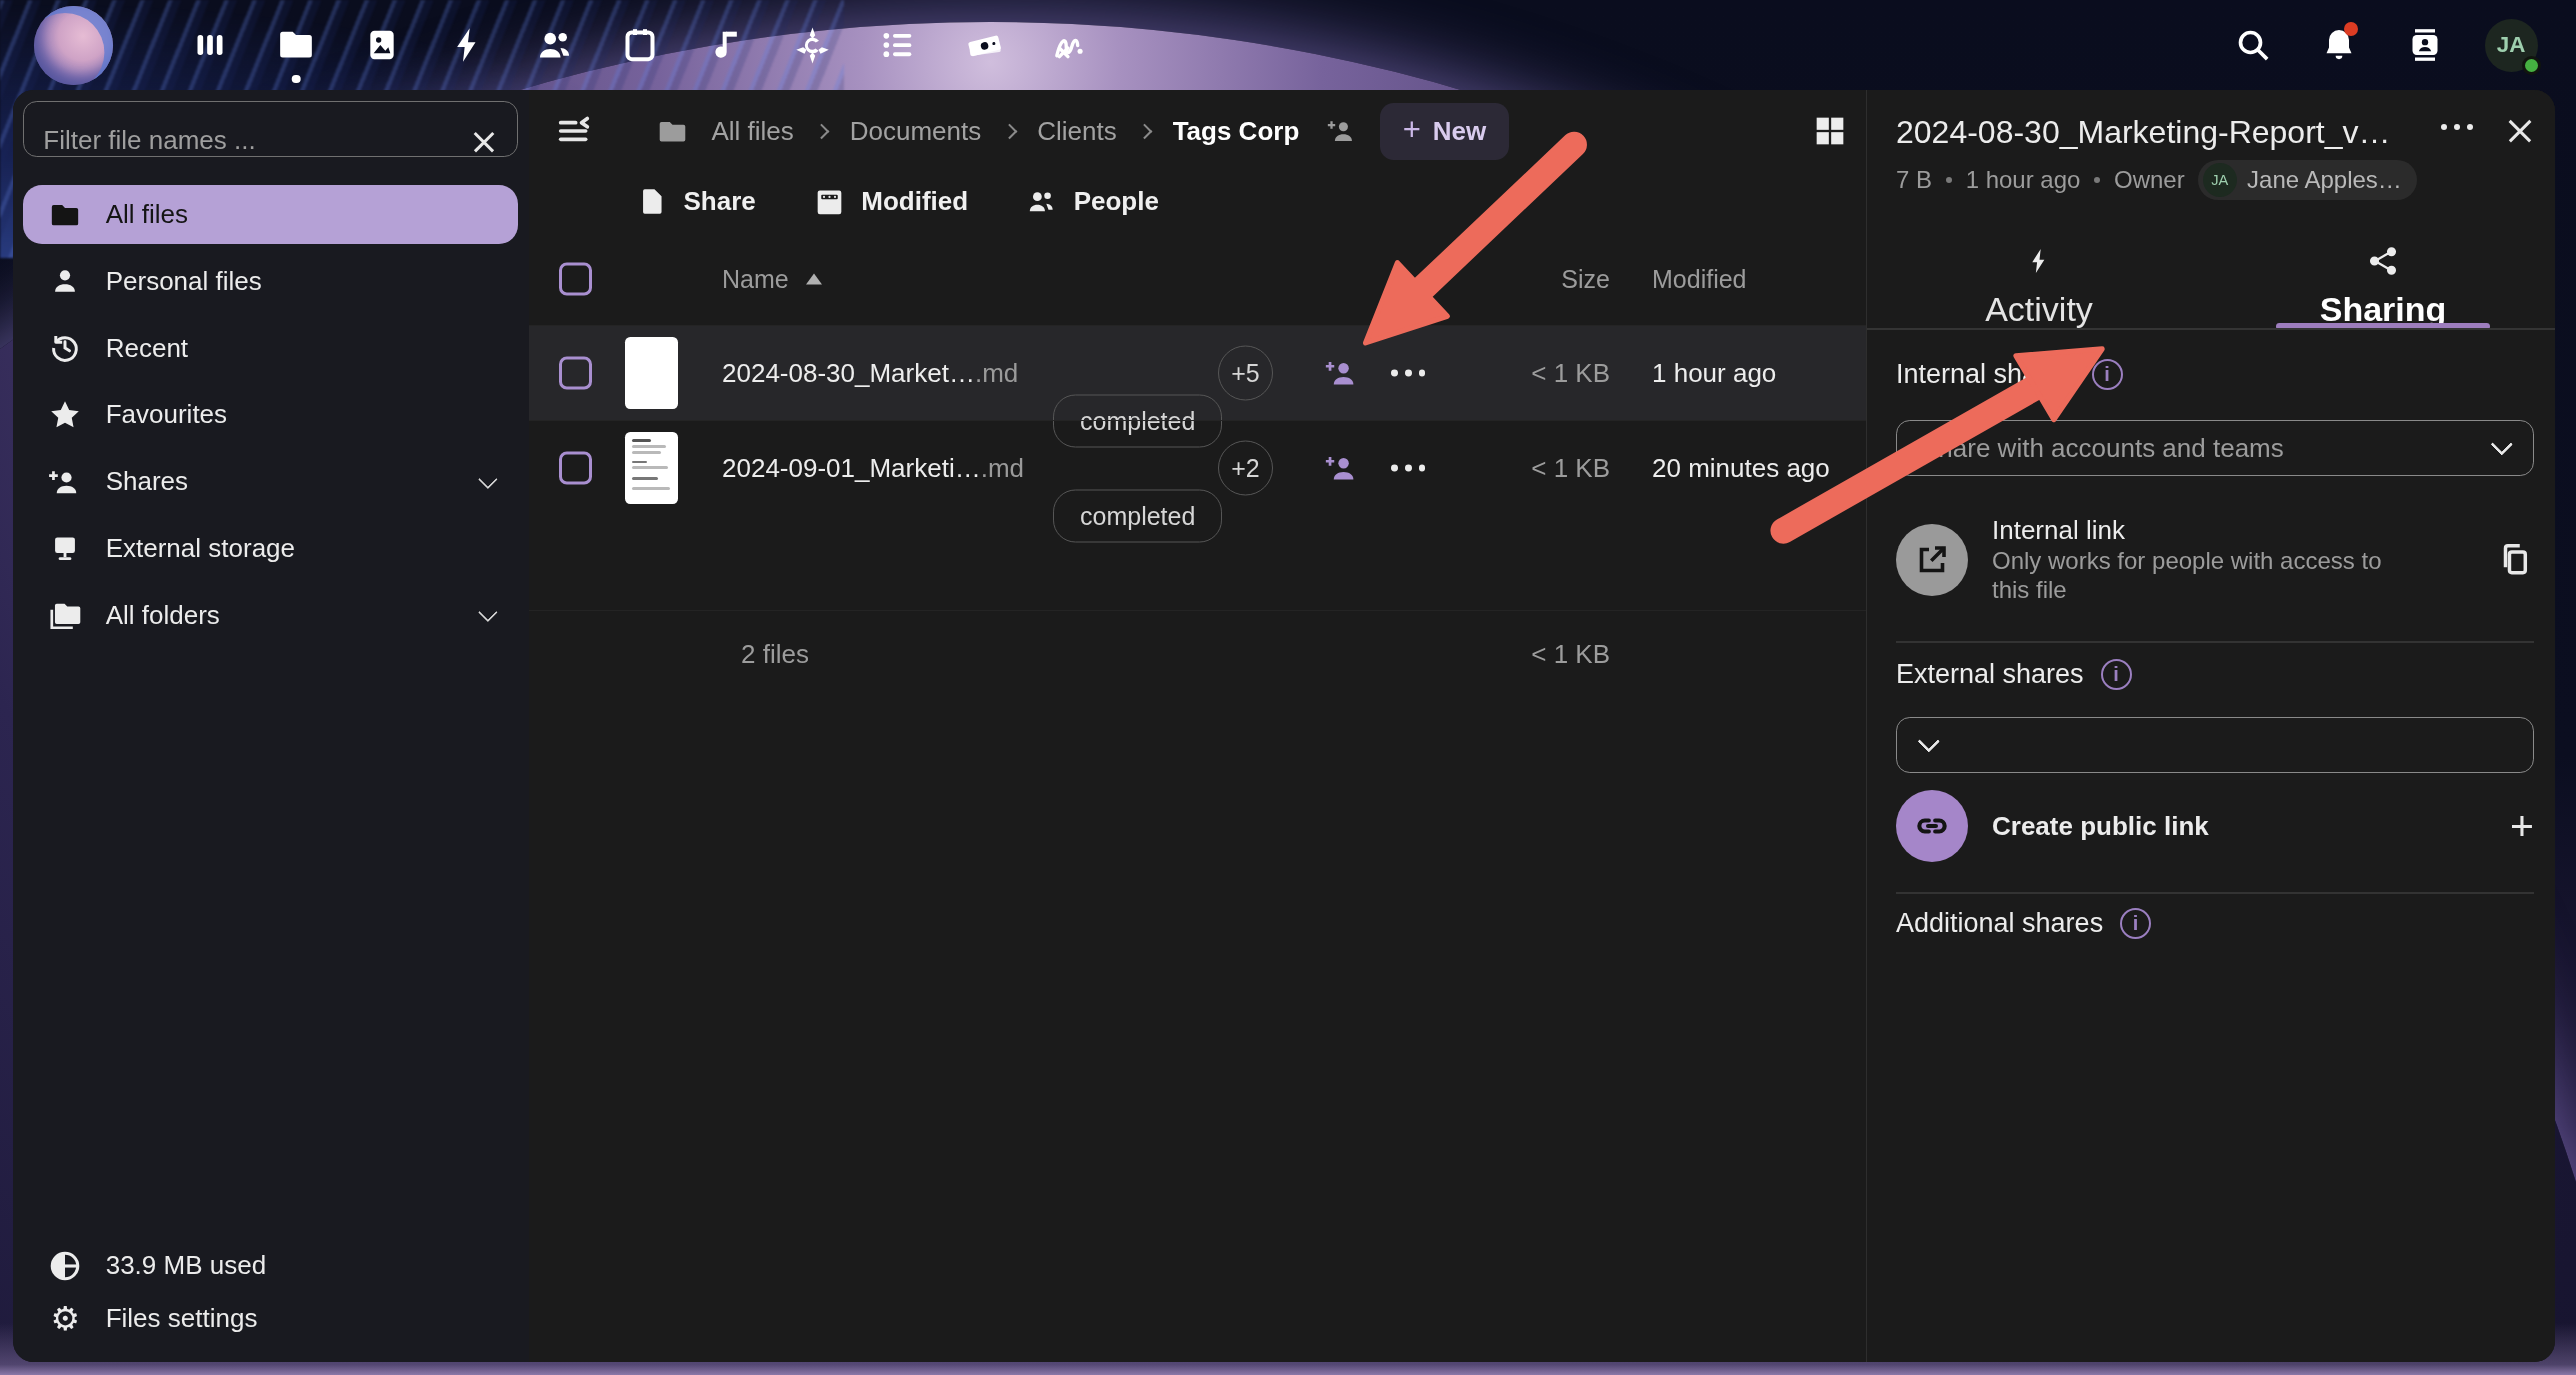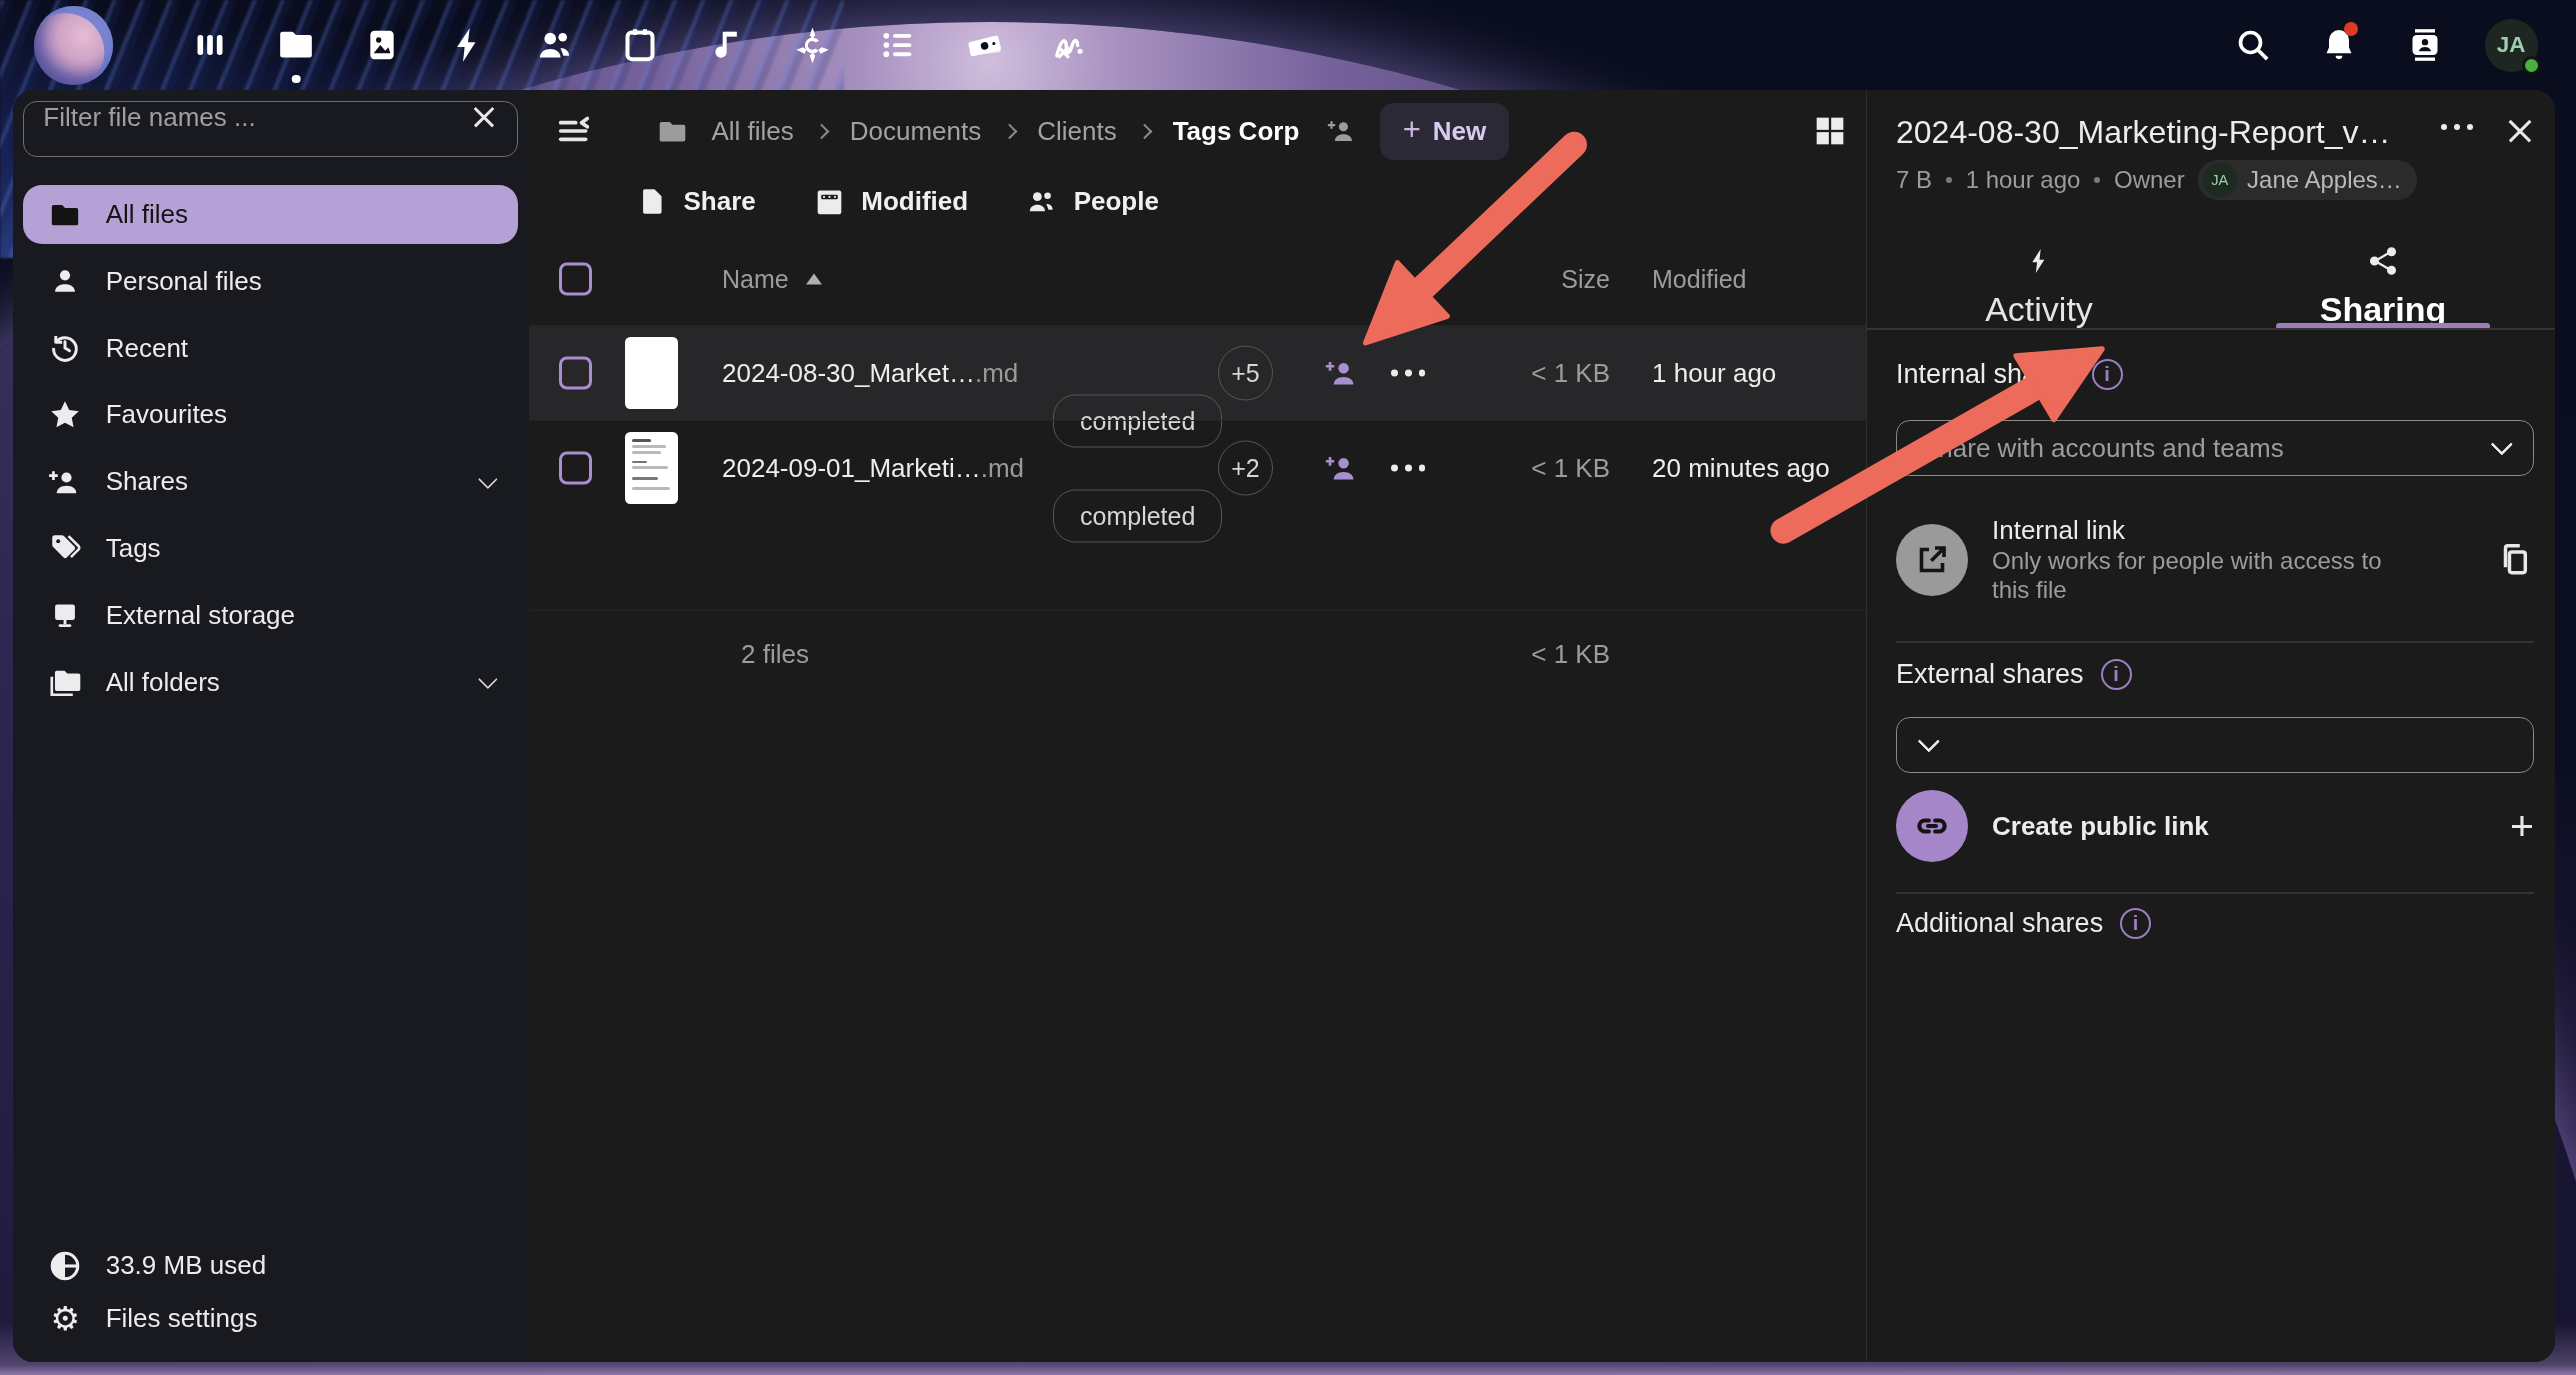--- a/index.html
+++ b/index.html
@@ -35,21 +35,21 @@
     display:flex; align-items:center; justify-content:center; position:relative; }
   .status-dot { position:absolute; right:-3.4px; bottom:-3.4px; width:19px; height:19px; border-radius:50%; background:#46b141; border:3.4px solid #11150f; }
 
   
   .appwin { position:absolute; left:13px; top:90px; width:2542px; height:1272px; border-radius:20.7px; overflow:hidden;
     background:#1b1b1b; display:flex; }
 
   
   .sidebar { width:516px; height:100%; background:#191a20; position:relative; flex:none; }
   .filterbox { position:absolute; left:10.3px; top:11.2px; width:495px; height:56px; border:1.7px solid #707070; border-radius:13.8px;
-    background:transparent; display:flex; align-items:flex-start; padding:0 19px; }
+    background:transparent; display:flex; align-items:flex-end; padding:0 19px; }
   .filterbox input { flex:1; background:transparent; border:none; outline:none; color:#d8d8d8; font-size:26px; font-family:"Liberation Sans",sans-serif; }
   .filterbox input::placeholder { color:#9f9f9f; }
   .clear-x { width:29px; height:29px; position:relative; flex:none; cursor:pointer; }
   .clear-x:before,.clear-x:after { content:""; position:absolute; left:50%; top:50%; width:26px; height:2.6px; background:#e8e8e8; }
   .clear-x:before { transform:translate(-50%,-50%) rotate(45deg); } .clear-x:after { transform:translate(-50%,-50%) rotate(-45deg); }
   .nav { position:absolute; left:10.3px; top:95px; width:495px; }
   .nav-item { height:59px; margin-bottom:7.8px; border-radius:19px; display:flex; align-items:center; padding:0 24px; color:#ececec; font-size:26px; position:relative; }
   .nav-item .nico { width:36px; display:flex; justify-content:center; margin-right:22.4px; color:#ececec; }
   .nav-item.active { background:#b5a1d6; color:#141414; }
   .nav-item.active .nico { color:#141414; }
@@ -324,30 +324,20 @@
               <path d="M6.5 19.5c0-3.2 2.9-5 6.5-5s6.5 1.8 6.5 5z"></path>
               <path d="M5.2 6.8h2v1.8h-2v2H3.4v-2h-2V6.8h2v-2h1.8z"></path>
             </svg>
         </span>
         <span>Shares</span>
         <span class="chev-down"></span>
       </div>
       <div class="nav-item">
         <span class="nico">
           <svg width="34" height="34" viewBox="0 0 24 24" fill="currentColor">
-              <path d="M3 4.8A1.8 1.8 0 0 1 4.8 3h5.1c.5 0 .9.2 1.3.5l7.3 7.3a1.8 1.8 0 0 1 0 2.6l-5.1 5.1a1.8 1.8 0 0 1-2.6 0L3.5 11.2A1.8 1.8 0 0 1 3 9.9z"></path>
-              <circle cx="7.2" cy="7.2" r="1.4" fill="#191a20"></circle>
-              <path d="M14.5 3.6l7 7a1.8 1.8 0 0 1 0 2.6l-5.3 5.3" fill="none" stroke="currentColor" stroke-width="1.8"></path>
-            </svg>
-        </span>
-        <span>Tags</span>
-      </div>
-      <div class="nav-item">
-        <span class="nico">
-          <svg width="34" height="34" viewBox="0 0 24 24" fill="currentColor">
               <rect x="5" y="4.5" width="14" height="11" rx="1.6"></rect>
               <rect x="11" y="15.5" width="2" height="3"></rect>
               <rect x="7.5" y="18.5" width="9" height="2" rx="1"></rect>
             </svg>
         </span>
         <span>External storage</span>
       </div>
       <div class="nav-item">
         <span class="nico">
           <svg width="36" height="36" viewBox="0 0 24 24">

